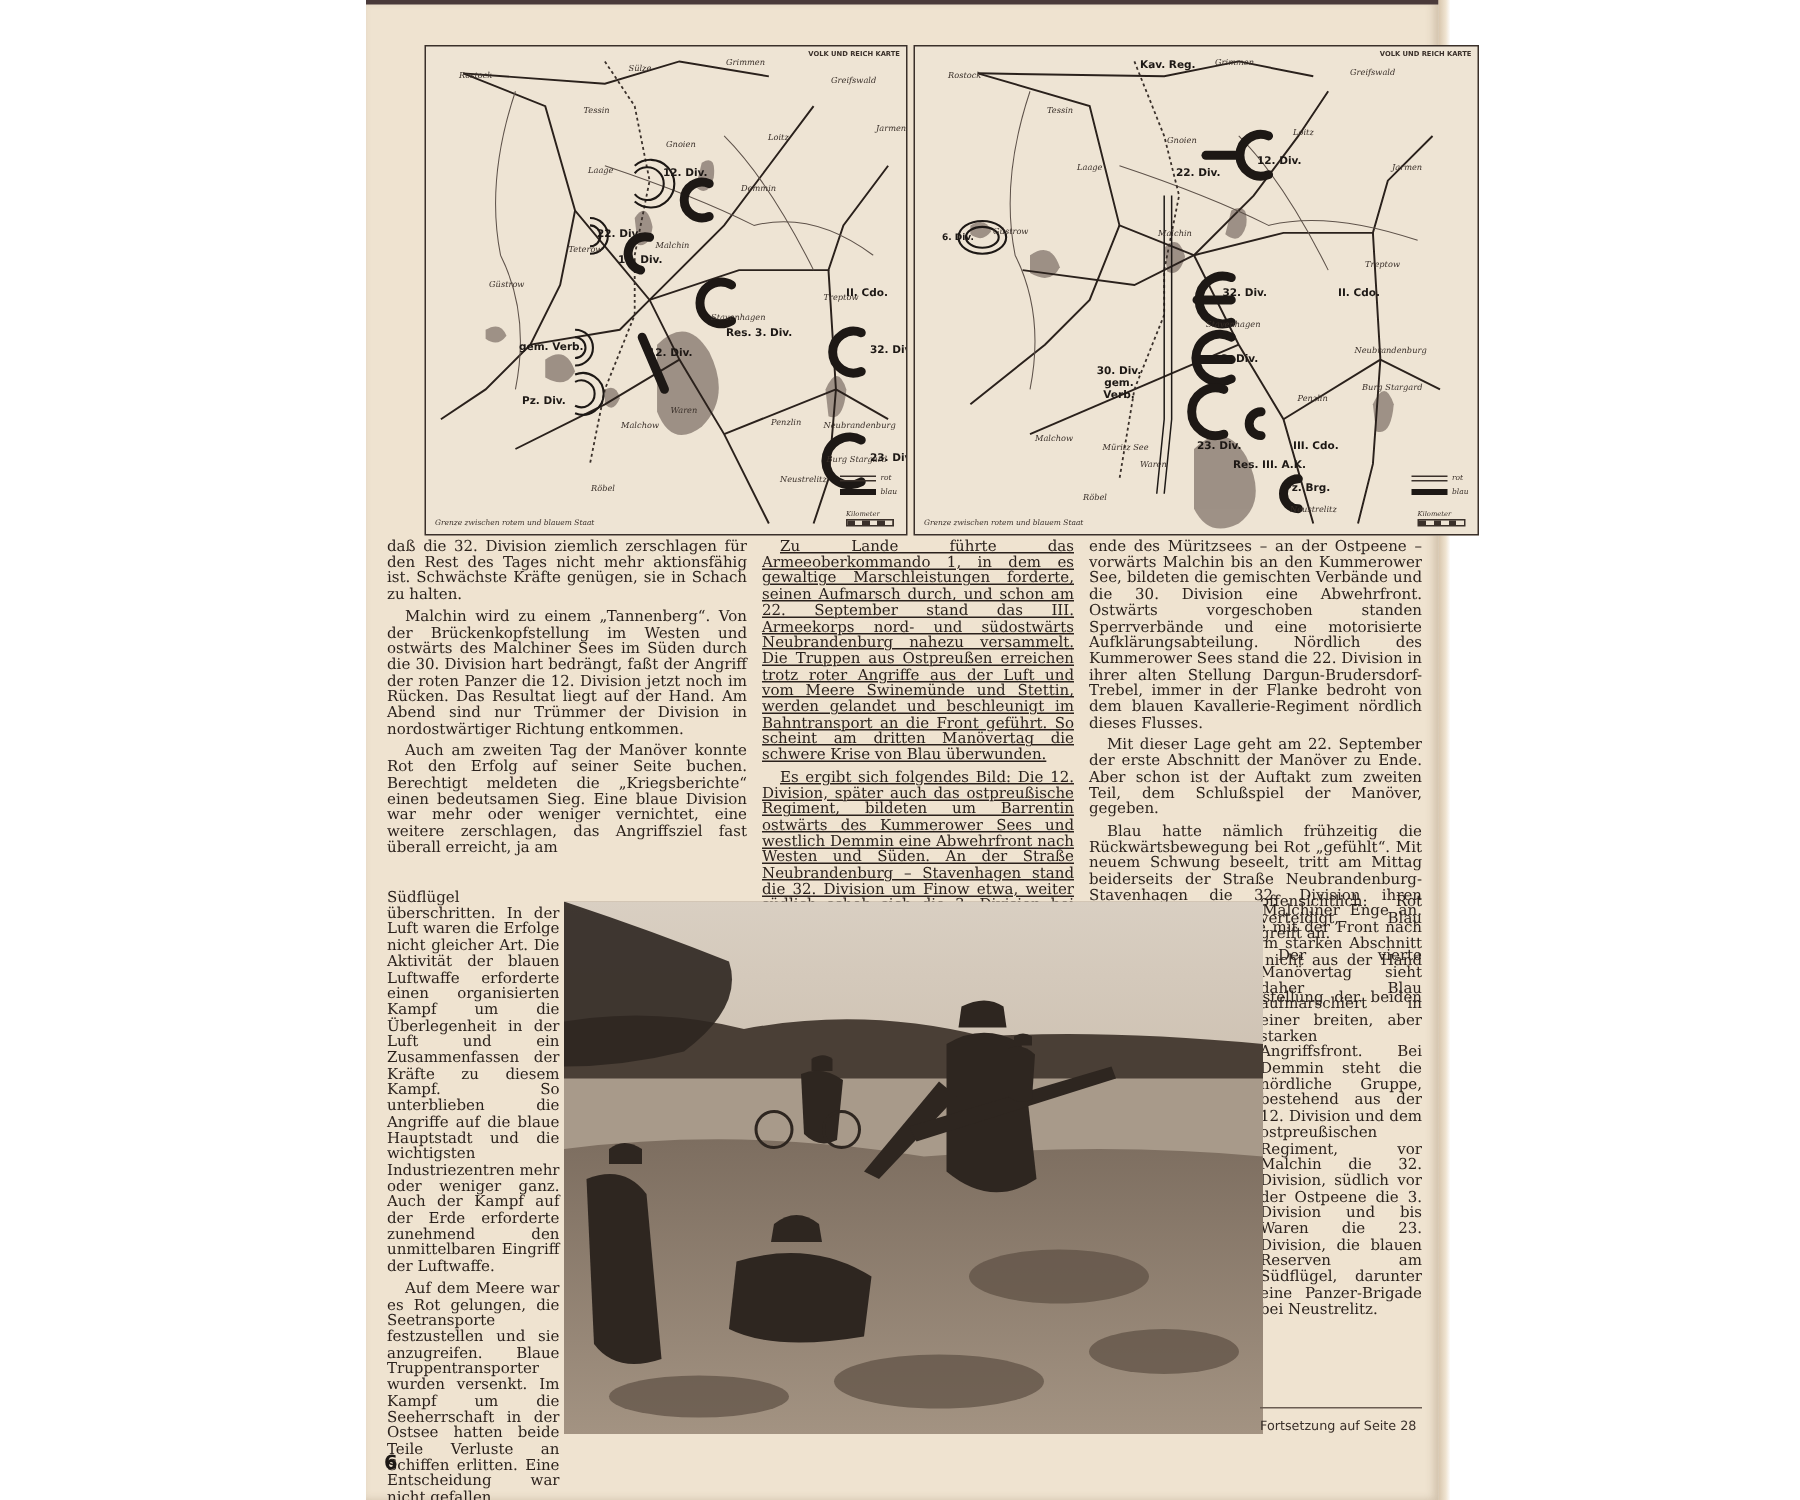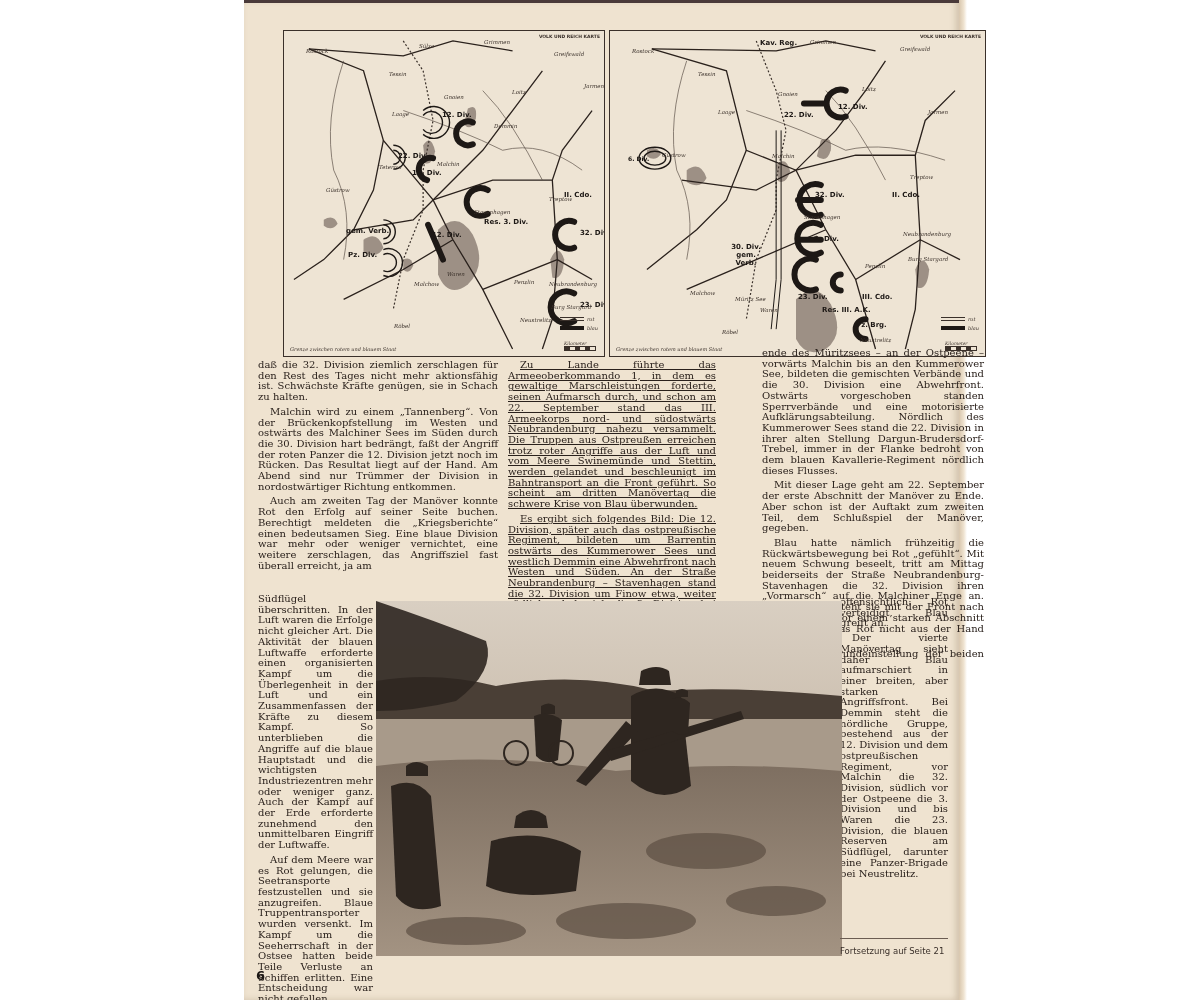--- a/index.html
+++ b/index.html
@@ -52,21 +52,21 @@
     }
     .text-col {
       position:absolute; font-family:"DejaVu Serif", serif; font-size:10px;
       line-height:10.7px; color:#2a211c; text-align:justify; hyphens:auto;
     }
     .text-col p { margin:0 0 4px 0; text-indent:12px; }
     .text-col p.noindent { text-indent:0; }
     .col1-top { left:258px; top:360px; width:240px; }
     .col1-narrow { left:258px; top:594px; width:115px; }
     .col2-top { left:508px; top:360px; width:208px;text-decoration:underline; }
-    .col3-top { left:726px; top:348px; width:222px;margin-left:36px; }
+    .col3-top { left:726px; top:360px; width:222px; }
     .col3-narrow { left:840px; top:597px; width:108px; }
     .photo {
       position:absolute; left:376px; top:601px; width:466px; height:355px;
       overflow:hidden; background:#b5a796;
     }
     .photo svg { width:100%; height:100%; display:block; }
     .divider {
       position:absolute; left:840px; top:938px; width:108px; height:0;
       border-top:1px solid #6b5d52;
     }
@@ -154,21 +154,21 @@
   <span class="map-label" style="left:230px;top:248px">Penzlin</span>
   <span class="map-label" style="left:163px;top:240px">Waren</span>
   <span class="map-label" style="left:130px;top:250px">Malchow</span>
   <span class="map-label" style="left:110px;top:292px">Röbel</span>
   <span class="map-label" style="left:236px;top:286px">Neustrelitz</span>
   <span class="unit-label" style="left:158px;top:80px">12. Div.</span>
   <span class="unit-label" style="left:114px;top:121px">22. Div.</span>
   <span class="unit-label" style="left:128px;top:138px">15. Div.</span>
   <span class="unit-label" style="left:200px;top:187px">Res. 3. Div.</span>
   <span class="unit-label" style="left:62px;top:196px">gem. Verb.</span>
-  <span class="unit-label" style="left:64px;top:220px">Pz. Div.</span>
+  <span class="unit-label" style="left:64px;top:232px">Pz. Div.</span>
   <span class="unit-label" style="left:148px;top:200px">12. Div.</span>
   <span class="unit-label" style="left:280px;top:160px">II. Cdo.</span>
   <span class="unit-label" style="left:296px;top:198px">32. Div.</span>
   <span class="unit-label" style="left:296px;top:270px">23. Div.</span>
   <div class="legend">
     <div class="row">
         <span class="sw-red"></span>
         <span>rot</span>
       </div>
     <div class="row">
@@ -342,14 +342,14 @@
     <g fill="#5d4f43" opacity="0.7">
       <ellipse cx="330" cy="250" rx="60" ry="18"></ellipse>
       <ellipse cx="400" cy="300" rx="50" ry="15"></ellipse>
       <ellipse cx="250" cy="320" rx="70" ry="18"></ellipse>
       <ellipse cx="90" cy="330" rx="60" ry="14"></ellipse>
     </g>
   </svg>
 </div>
 
 <div class="divider"></div>
-<div class="continuation">Fortsetzung auf Seite 21</div>
+<div class="continuation">Fortsetzung auf Seite 28</div>
 <div class="page-number">6</div>
 
 </body></html>

